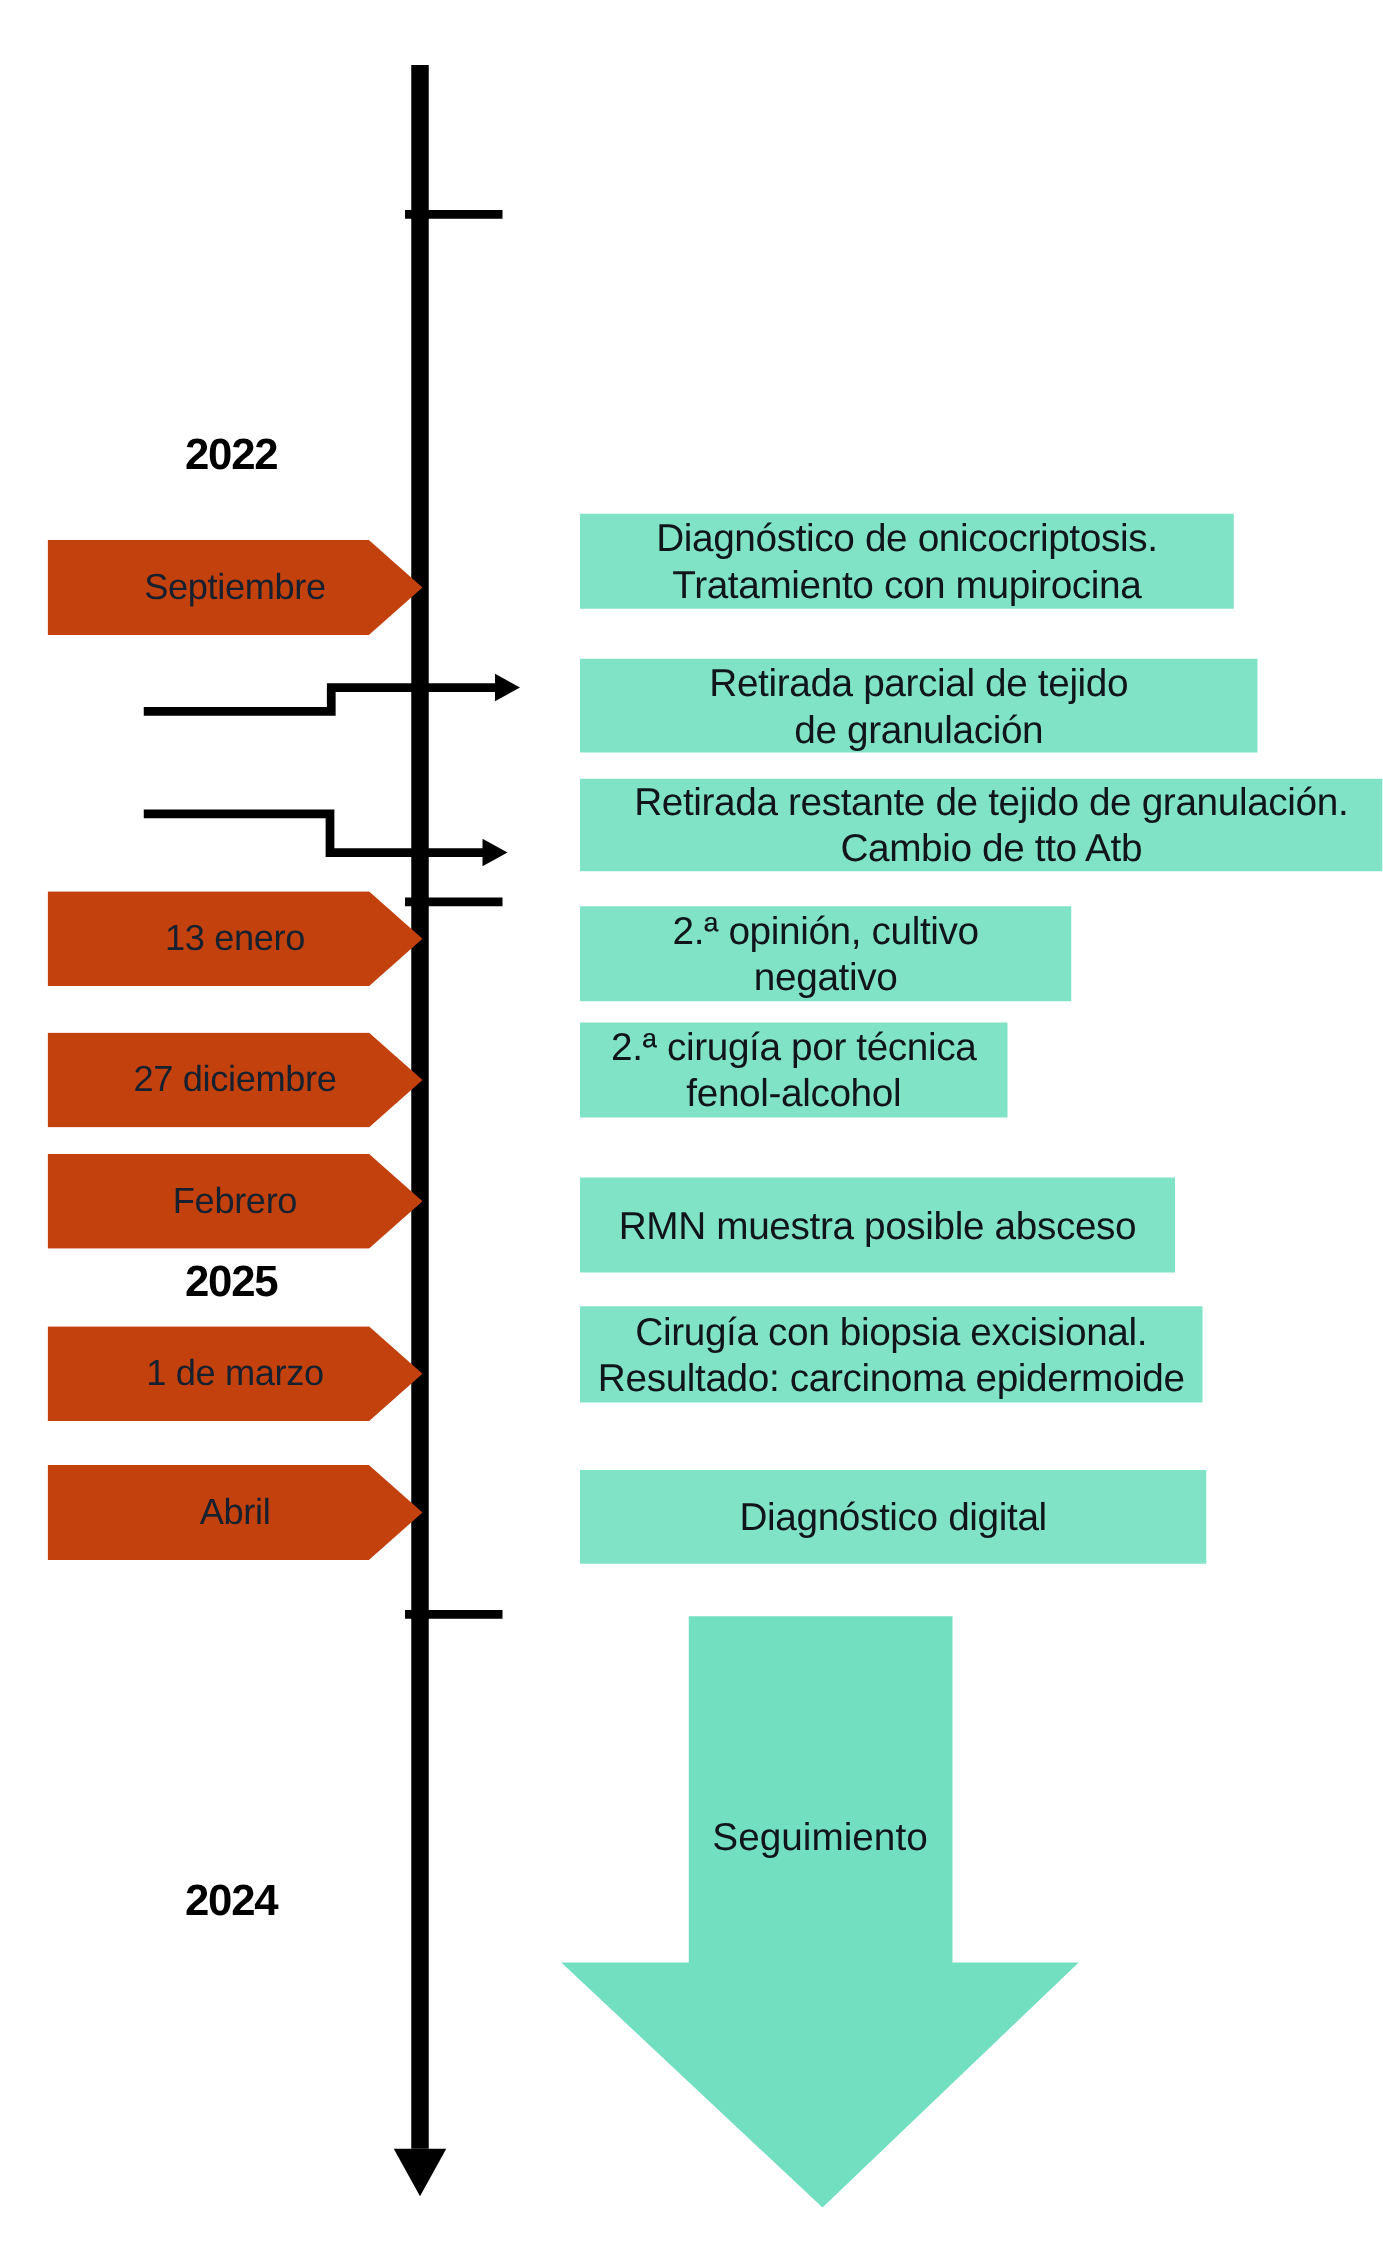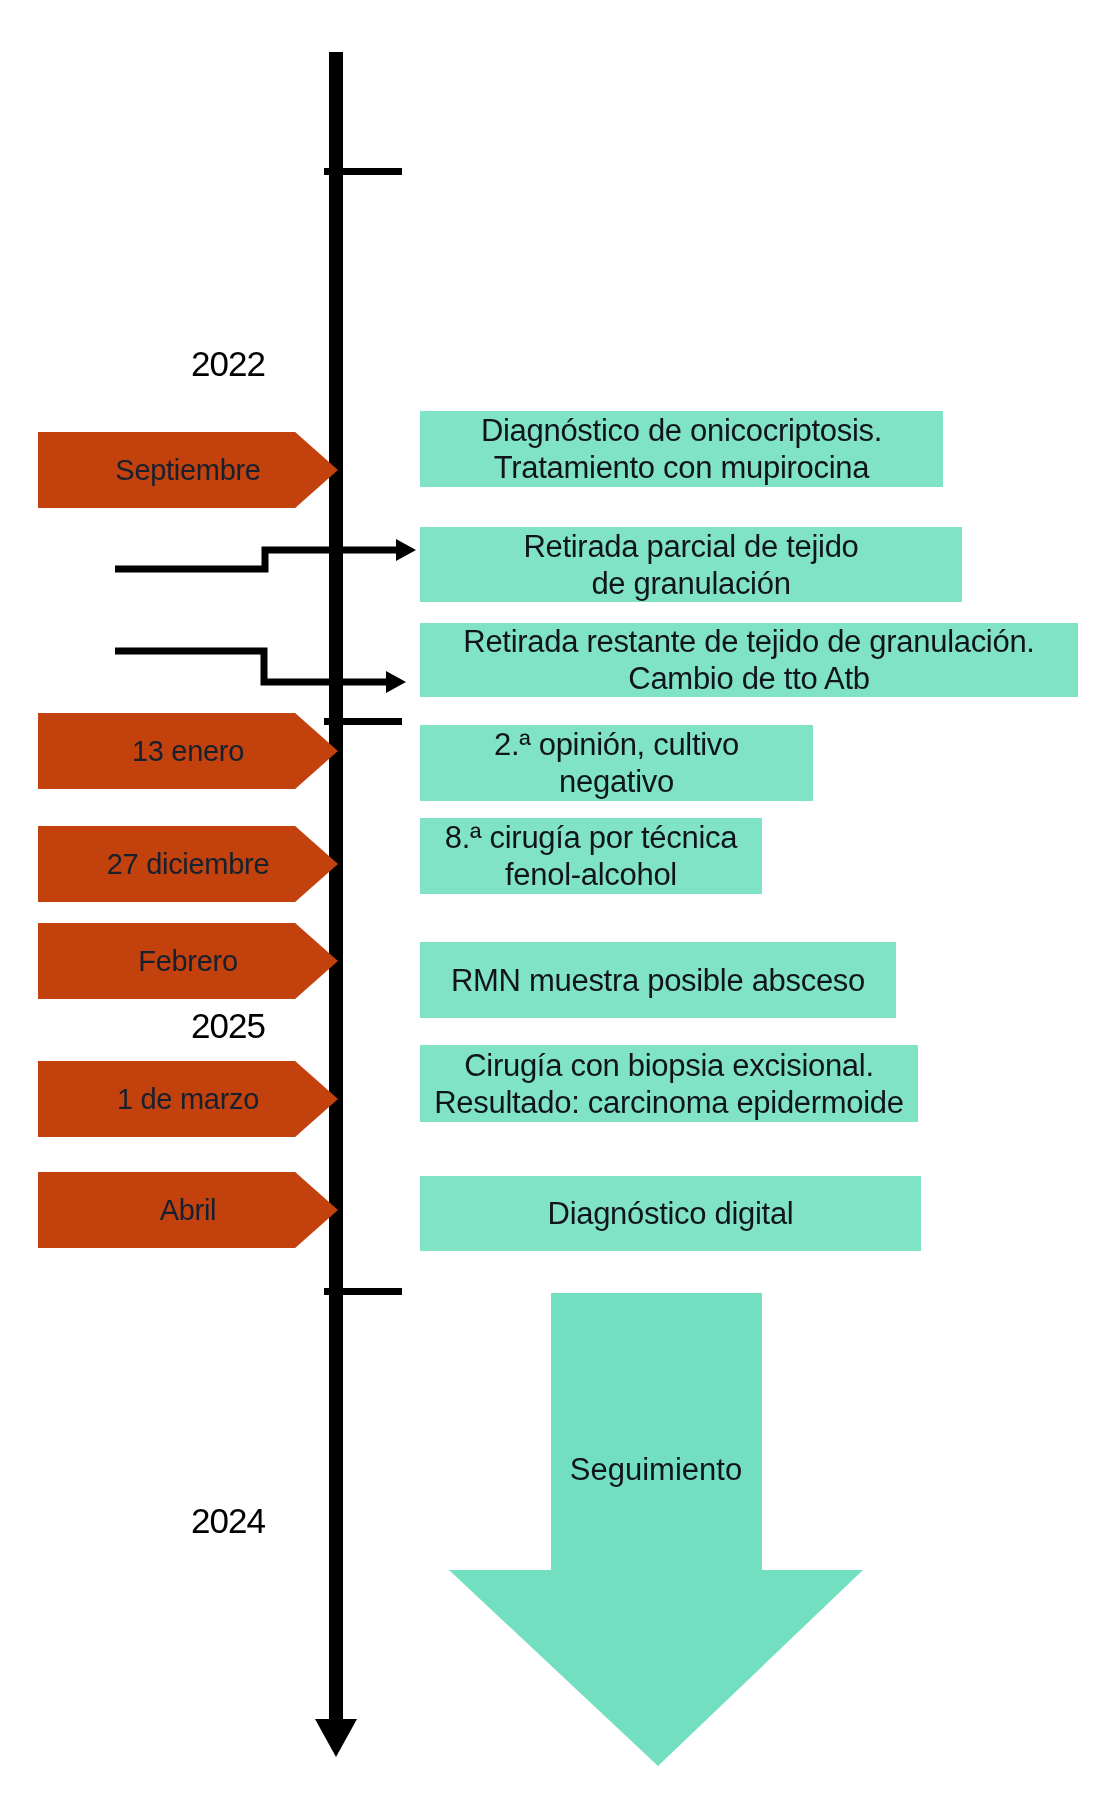--- a/index.html
+++ b/index.html
@@ -19,35 +19,35 @@
     font-size:29px;color:#16202e;letter-spacing:-0.3px;
   }
   .a1{top:432px}.a2{top:577px}.a3{top:713px}.a4{top:826px}
   .a5{top:923px}.a6{top:1061px}.a7{top:1172px}
 
   
   .event{
     position:absolute;background:#80E3C5;
     display:flex;align-items:center;justify-content:center;
     text-align:center;white-space:pre-line;
-    font-size:31px;line-height:37px;color:#10151c;letter-spacing:-0.3px;
+    font-size:31px;line-height:37px;color:#10151c;letter-spacing:-0.3px;margin-left:44px;
   }
   .e1{left:420px;top:411px;width:523px;height:76px}
   .e2{left:420px;top:527px;width:542px;height:75px}
   .e3{left:420px;top:623px;width:658px;height:74px}
   .e4{left:420px;top:725px;width:393px;height:76px}
   .e5{left:420px;top:818px;width:342px;height:76px}
   .e6{left:420px;top:942px;width:476px;height:76px}
   .e7{left:420px;top:1045px;width:498px;height:77px}
   .e8{left:420px;top:1176px;width:501px;height:75px}
 
   
   .year{
-    position:absolute;left:148px;width:160px;text-align:center;
-    font-size:35px;font-weight:normal;color:#000;letter-spacing:-1px;
+    position:absolute;left:148px;width:160px;
+    font-size:35px;font-weight:bold;color:#000;letter-spacing:-1px;
   }
   .y2022{top:344px}.y2023{top:1006px}.y2024{top:1501px}
 
   
   .followup-label{
     position:absolute;left:506px;top:1452px;width:300px;text-align:center;
     font-size:31px;color:#10151c;
   }
 </style>
 </head>
@@ -98,21 +98,21 @@
   </div>
 
   <div class="event e1">Diagnóstico de onicocriptosis.
 Tratamiento con mupirocina</div>
   <div class="event e2">Retirada parcial de tejido
 de granulación</div>
   <div class="event e3">Retirada restante de tejido de granulación.
 Cambio de tto Atb</div>
   <div class="event e4">2.ª opinión, cultivo
 negativo</div>
-  <div class="event e5">8.ª cirugía por técnica
+  <div class="event e5">2.ª cirugía por técnica
 fenol-alcohol</div>
   <div class="event e6">RMN muestra posible absceso</div>
   <div class="event e7">Cirugía con biopsia excisional.
 Resultado: carcinoma epidermoide</div>
   <div class="event e8">Diagnóstico digital</div>
 
   <div class="followup-label">Seguimiento</div>
 
 </div>
 

